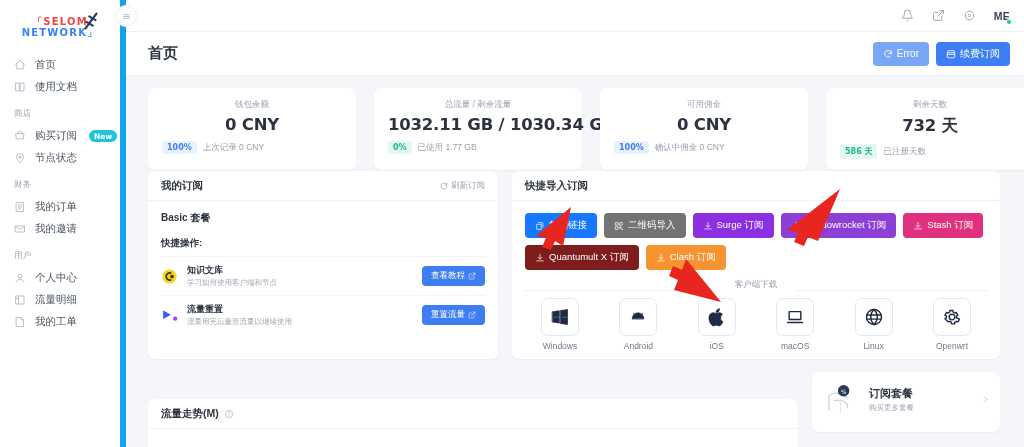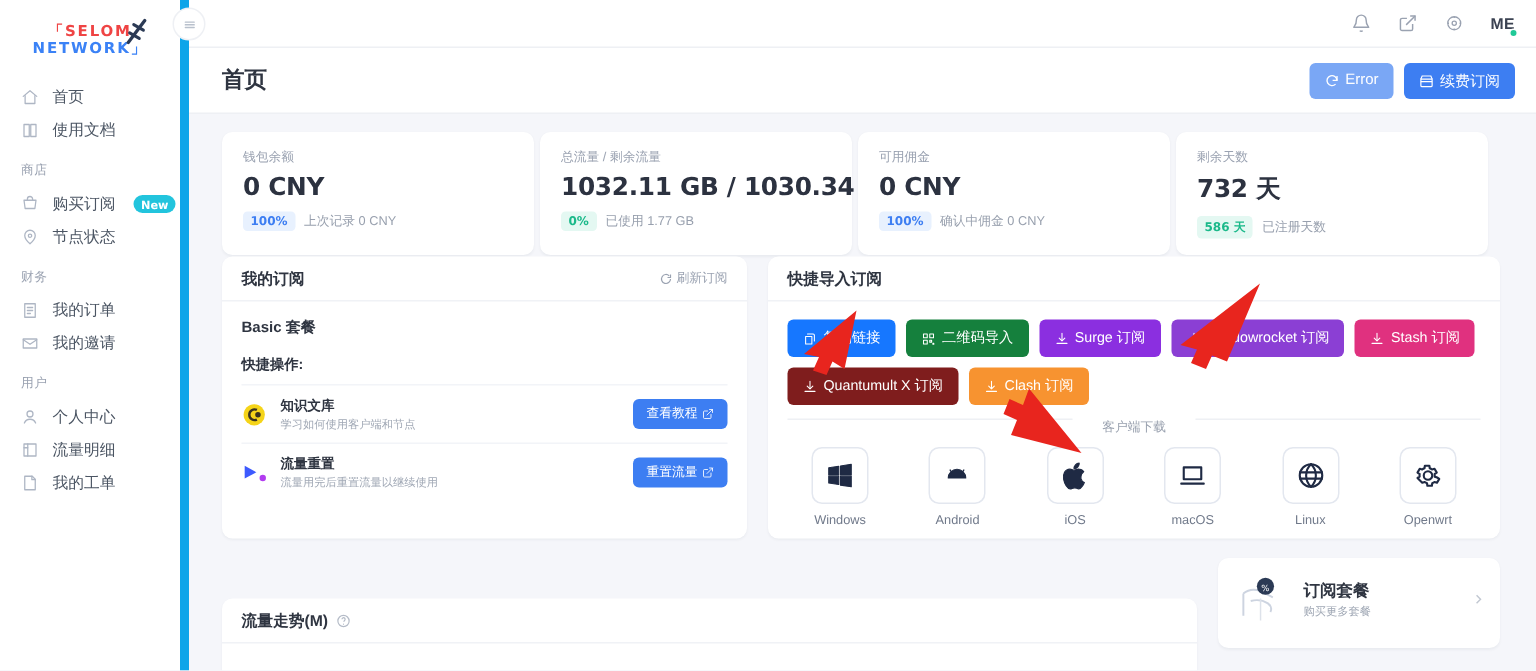--- a/index.html
+++ b/index.html
@@ -98,21 +98,21 @@
     font-size: 10px; padding: 5px 10px; color: #fff;
     font-family: "Liberation Sans", sans-serif; white-space: nowrap;
   }
   .btn-err { background: #7aa7f5; }
   .btn-renew { background: #3d7ef2; }
   .btn svg { width: 10px; height: 10px; display: block; }
 
   .content { flex: 1; overflow: hidden; padding: 12px 0 0 22px; }
 
   
-  .stats { display: flex; gap: 4px; }
+  .stats { display: flex; gap: 18px; text-align: center; }
   .stat {
     background: #fff; border-radius: 7px; padding: 11px 14px;
     width: 208px; flex: 0 0 208px; box-shadow: 0 1px 2px rgba(20,30,60,.05);
   }
   .stat.wide { width: 208px; flex: 0 0 208px; }
   .stat-label { font-size: 8.5px; color: #9aa2b1; margin-bottom: 4px; }
   .stat-value { font-size: 16.5px; font-weight: 700; color: #2c3240; letter-spacing: -.2px;
                 font-family: "DejaVu Sans", sans-serif; white-space: nowrap; }
   .stat-foot { display: flex; align-items: center; gap: 6px; margin-top: 7px; }
   .pill {
@@ -169,21 +169,21 @@
   .imp-grid { display: flex; flex-wrap: wrap; gap: 7px; padding: 2px 0 0; }
   .imp-btn {
     display: inline-flex; align-items: center; gap: 4px;
     border: none; border-radius: 4px; color: #fff; cursor: pointer;
     font-size: 9.5px; padding: 6px 10px; white-space: nowrap;
     font-family: "Liberation Sans", sans-serif;
   }
   .imp-btn svg { width: 10px; height: 10px; display: block; }
 
   .dl-head {
-    display: flex; align-items: flex-start; gap: 20px; margin: 9px 0 7px;
+    display: flex; align-items: flex-end; gap: 20px; margin: 9px 0 7px;
   }
   .dl-line { flex: 1; height: 1px; background: #eef0f4; }
   .dl-text { font-size: 8.5px; color: #98a0ae; }
   .dl-grid { display: flex; justify-content: space-between; padding: 0 4px; }
   .dl-item { display: flex; flex-direction: column; align-items: center; gap: 5px; cursor: pointer; width: 62px; }
   .dl-box {
     width: 38px; height: 38px; border: 1px solid #e3e7ef; border-radius: 7px;
     display: flex; align-items: center; justify-content: center; background: #fff;
   }
   .dl-box svg { width: 20px; height: 20px; color: #1f2a44; display: block; }
@@ -454,21 +454,21 @@
           </div>
           <div class="card-body">
             <div class="imp-grid" id="imp-root">
                 <button class="imp-btn" style="background: rgb(22, 119, 255);">
                   <svg viewBox="0 0 24 24" fill="none" stroke="#fff" stroke-width="1.7" stroke-linecap="round" stroke-linejoin="round">
                     <path d="M8 4h9a2 2 0 012 2v9"></path>
                     <path d="M5 8h10v12H5z"></path>
                   </svg>
                   <span>复制链接</span>
                 </button>
-                <button class="imp-btn" style="background: #15803d;">
+                <button class="imp-btn" style="background: #737373;">
                   <svg viewBox="0 0 24 24" fill="none" stroke="#fff" stroke-width="1.7" stroke-linecap="round" stroke-linejoin="round">
                     <path d="M4 4h6v6H4z"></path>
                     <path d="M14 4h6v6h-6z"></path>
                     <path d="M4 14h6v6H4z"></path>
                     <path d="M14 14h3v3h-3z"></path>
                     <path d="M19 19h1.5v1.5H19z"></path>
                   </svg>
                   <span>二维码导入</span>
                 </button>
                 <button class="imp-btn" style="background: rgb(139, 47, 224);">

